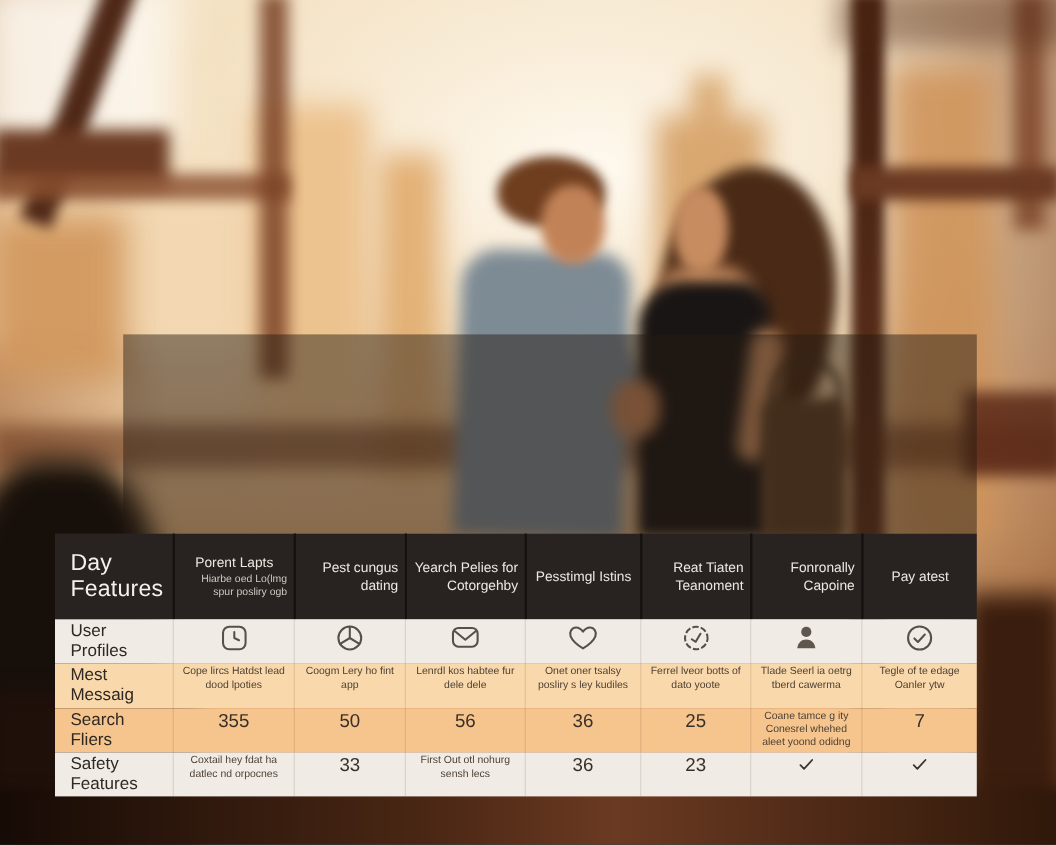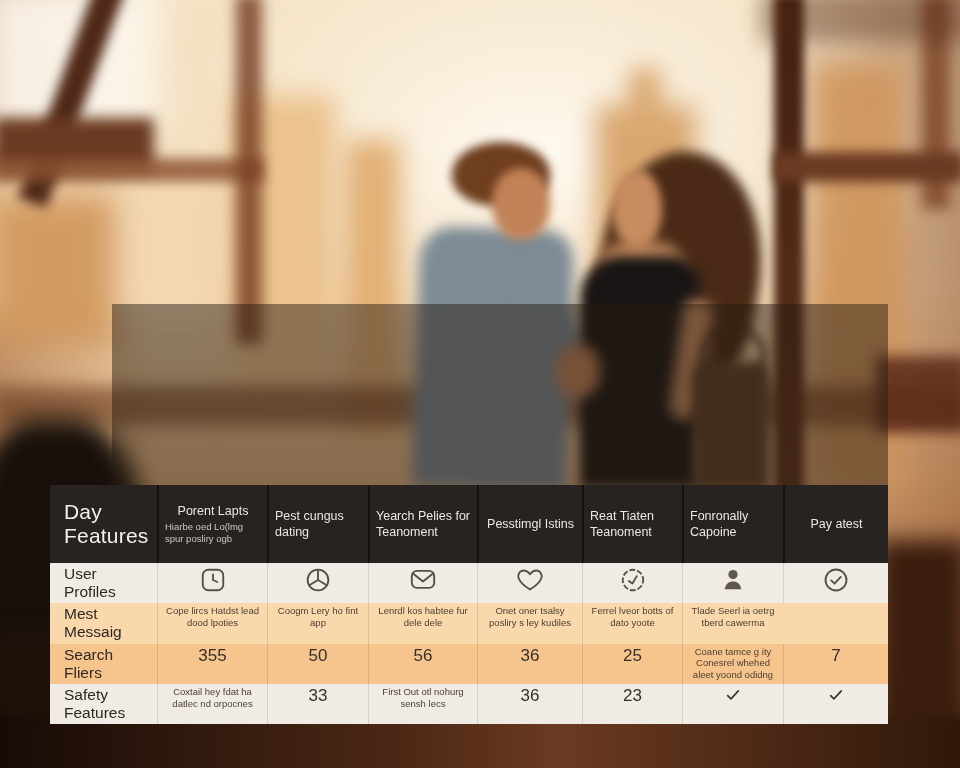--- a/index.html
+++ b/index.html
@@ -50,21 +50,21 @@
   .desk{left:-10px;top:716px;width:980px;height:62px;filter:blur(5px);
     background:linear-gradient(90deg,#150a05 0%,#4c2815 42%,#6b3a22 58%,#2e1709 100%);}
 
   
   .overlay{position:absolute;left:112px;top:304px;width:776px;height:181px;background:rgba(36,25,17,.47);}
 
   
   .ctable{position:absolute;left:50px;top:485px;width:838px;height:239px;display:flex;flex-direction:column;}
   .hrow,.tr{display:grid;grid-template-columns:107px 110px 101px 109px 105px 100px 101px 105px;}
   .hrow{height:78px;background:#282220;color:#f2efe9;}
-  .th{display:flex;flex-direction:column;align-items:center;justify-content:center;text-align:left;
+  .th{display:flex;flex-direction:column;align-items:center;justify-content:center;text-align:right;
       padding:4px 6px;box-sizing:border-box;border-left:2px solid #141110;}
   .th:first-child{border-left:none;align-items:flex-start;text-align:left;padding-left:14px;}
   .th-big{font-size:21px;letter-spacing:.2px;color:#f4f1ec;}
   .th-main{font-size:12.5px;line-height:1.3;color:#ece8e1;}
   .th-sub{font-size:9.5px;line-height:1.25;color:#cfc9c0;margin-top:2px;}
   .tbody{flex:1;display:flex;flex-direction:column;}
   .tr{flex:1;}
   .row-light{background:#f0ece5;}
   .row-peach{background:#f9d8ab;}
   .row-orange{background:#f6c48d;}
@@ -128,21 +128,21 @@
           <span class="th-big">Day Features</span>
         </div>
         <div class="th">
           <span class="th-main">Porent Lapts</span>
           <span class="th-sub">Hiarbe oed Lo(lmg spur posliry ogb</span>
         </div>
         <div class="th">
           <span class="th-main">Pest cungus dating</span>
         </div>
         <div class="th">
-          <span class="th-main">Yearch Pelies for Teanoment</span>
+          <span class="th-main">Yearch Pelies for Cotorgehby</span>
         </div>
         <div class="th">
           <span class="th-main">Pesstimgl Istins</span>
         </div>
         <div class="th">
           <span class="th-main">Reat Tiaten Teanoment</span>
         </div>
         <div class="th">
           <span class="th-main">Fonronally Capoine</span>
         </div>
@@ -226,20 +226,23 @@
           </div>
           <div class="td">
             <span class="cell-text">Onet oner tsalsy posliry s ley kudiles</span>
           </div>
           <div class="td">
             <span class="cell-text">Ferrel lveor botts of dato yoote</span>
           </div>
           <div class="td">
             <span class="cell-text">Tlade Seerl ia oetrg tberd cawerma</span>
           </div>
+          <div class="td">
+            <span class="cell-text">Tegle of te edage Oanler ytw</span>
+          </div>
         </div>
         <div class="tr row-orange">
           <div class="td">
             <span class="row-label">Search Fliers</span>
           </div>
           <div class="td">
             <span class="cell-num">355</span>
           </div>
           <div class="td">
             <span class="cell-num">50</span>

